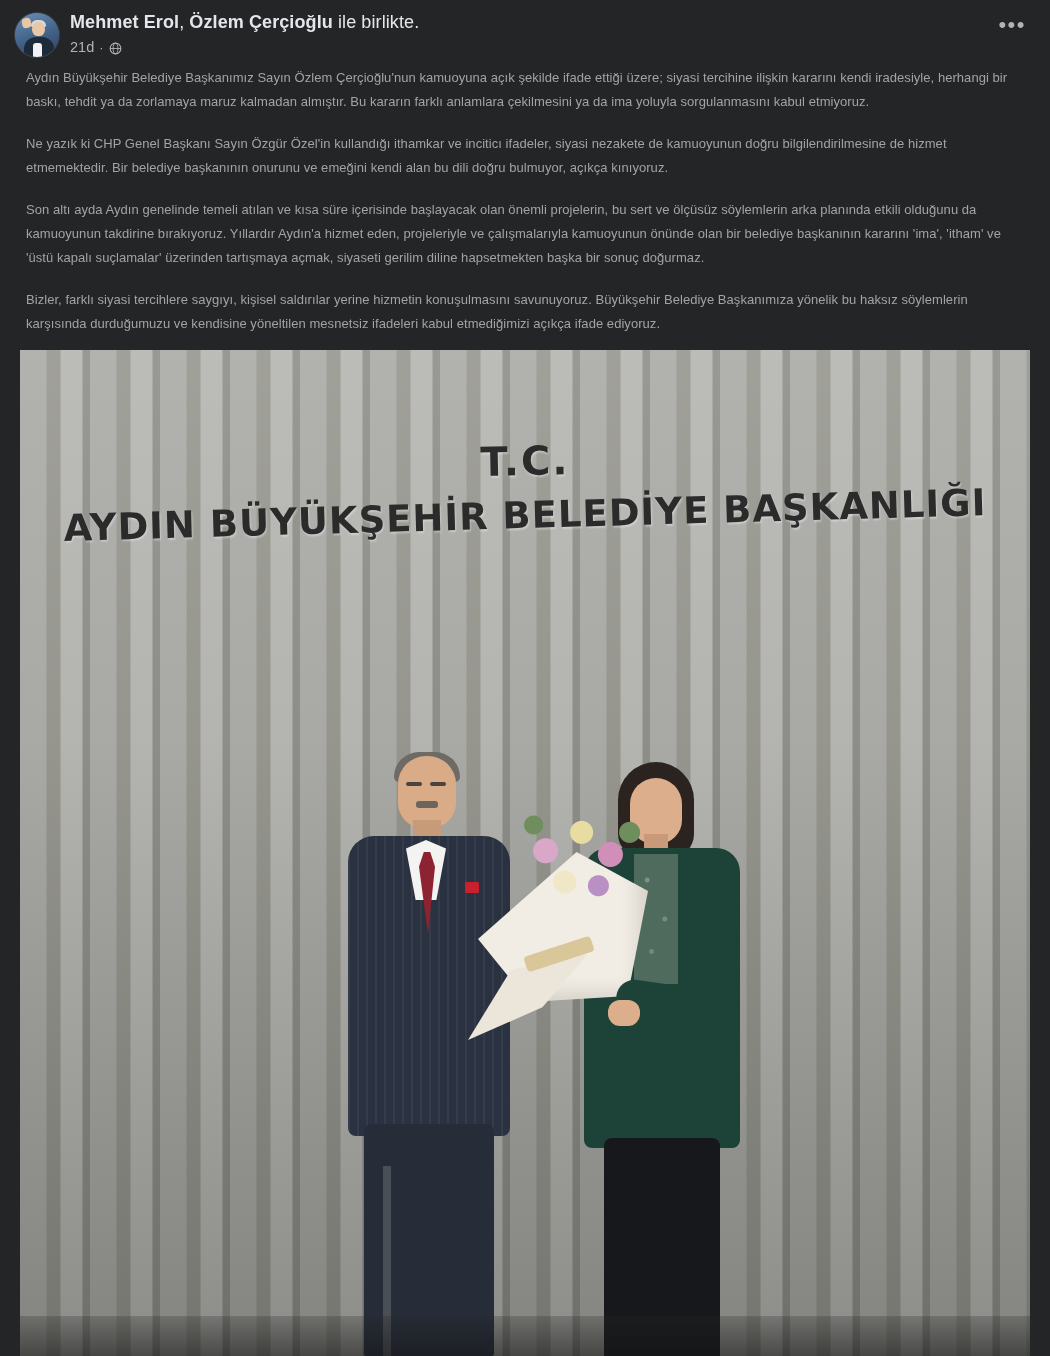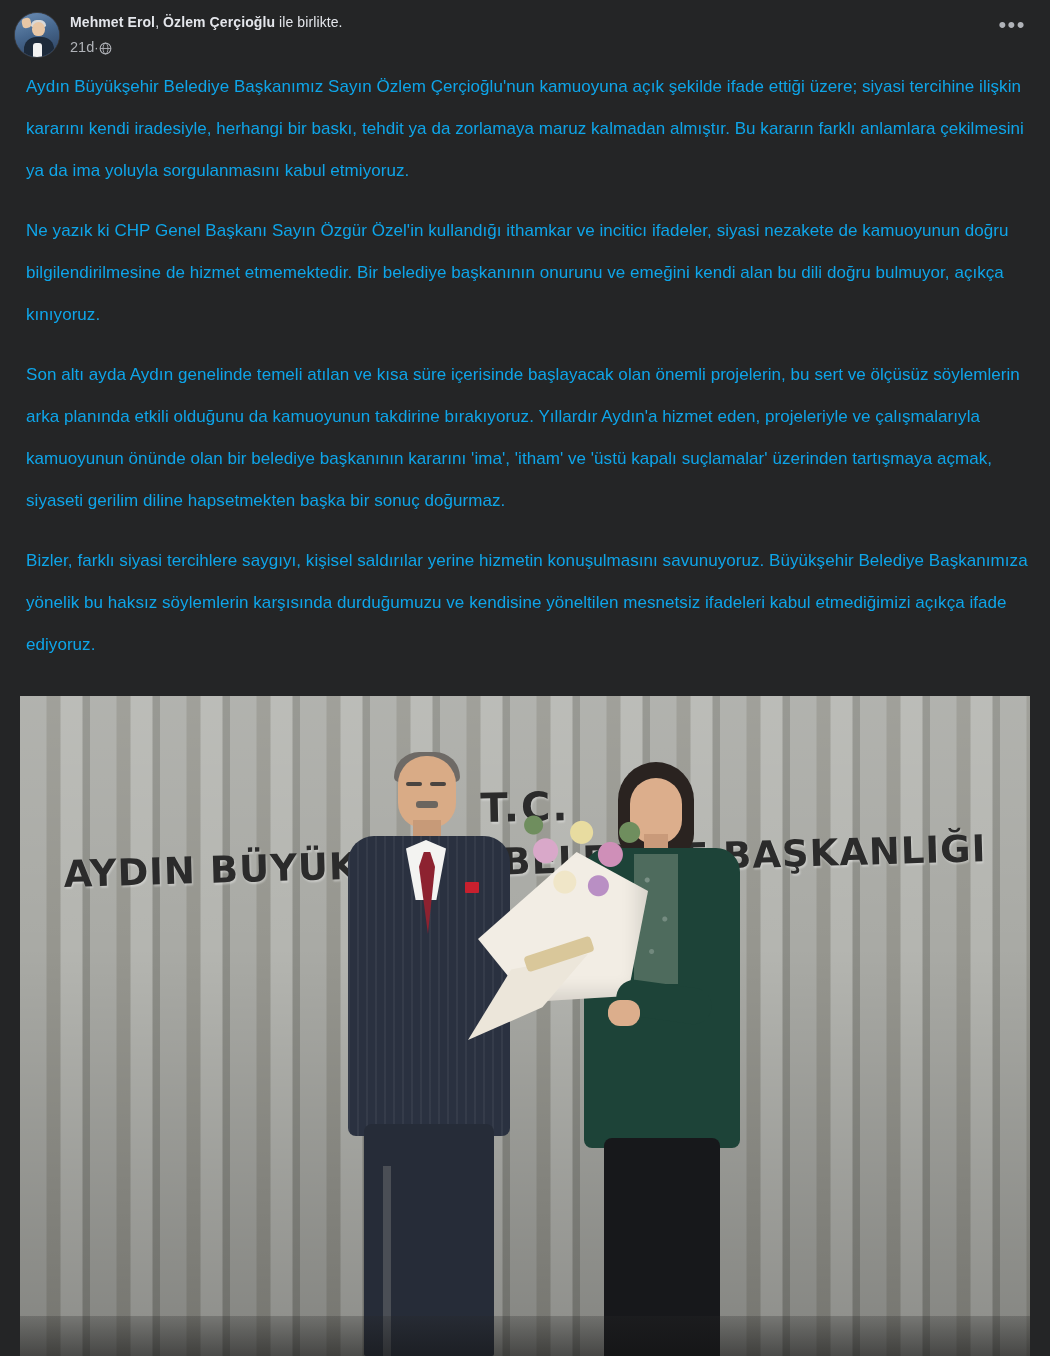--- a/index.html
+++ b/index.html
@@ -97,39 +97,40 @@
     transform: rotate(-12deg);
   }
 
   .header-text {
     margin-left: 10px;
     flex: 1 1 auto;
     min-width: 0;
     padding-top: 1px;
   }
   .title-line {
-    font-size: 14px;
+    font-size: 18px;
     line-height: 23px;
     color: #e4e6eb;
     letter-spacing: .1px;
   }
   .title-line .name {
     font-weight: bold;
     color: #e4e6eb;
   }
   .title-line .with {
     font-weight: normal;
     color: #e4e6eb;
   }
   .meta-line {
     display: flex;
     align-items: center;
     margin-top: 5px;
     font-size: 14.5px;
     color: #b0b3b8;
+    gap: 5px;
   }
   .meta-dot {
     color: #b0b3b8;
     font-size: 13px;
     line-height: 1;
   }
   .globe-icon {
     width: 13px;
     height: 13px;
     display: inline-block;
@@ -148,27 +149,27 @@
     user-select: none;
   }
 
   
   .post-body {
     padding: 4px 22px 14px 26px;
     box-sizing: border-box;
   }
   .post-body p {
     margin: 0 0 18px 0;
-    font-size: 17px;
-    line-height: 42px;
-    color: #0ea5e9;
+    font-size: 13px;
+    line-height: 24px;
+    color: #a3a3a3;
     letter-spacing: .05px;
   }
   .post-body p:last-child {
-    margin-bottom: 16px;
+    margin-bottom: 0;
   }
 
   
   .post-photo {
     position: relative;
     flex: 1 1 auto;
     margin: 0 20px 0 20px;
     background: #8e8f8b;
     overflow: hidden;
   }

